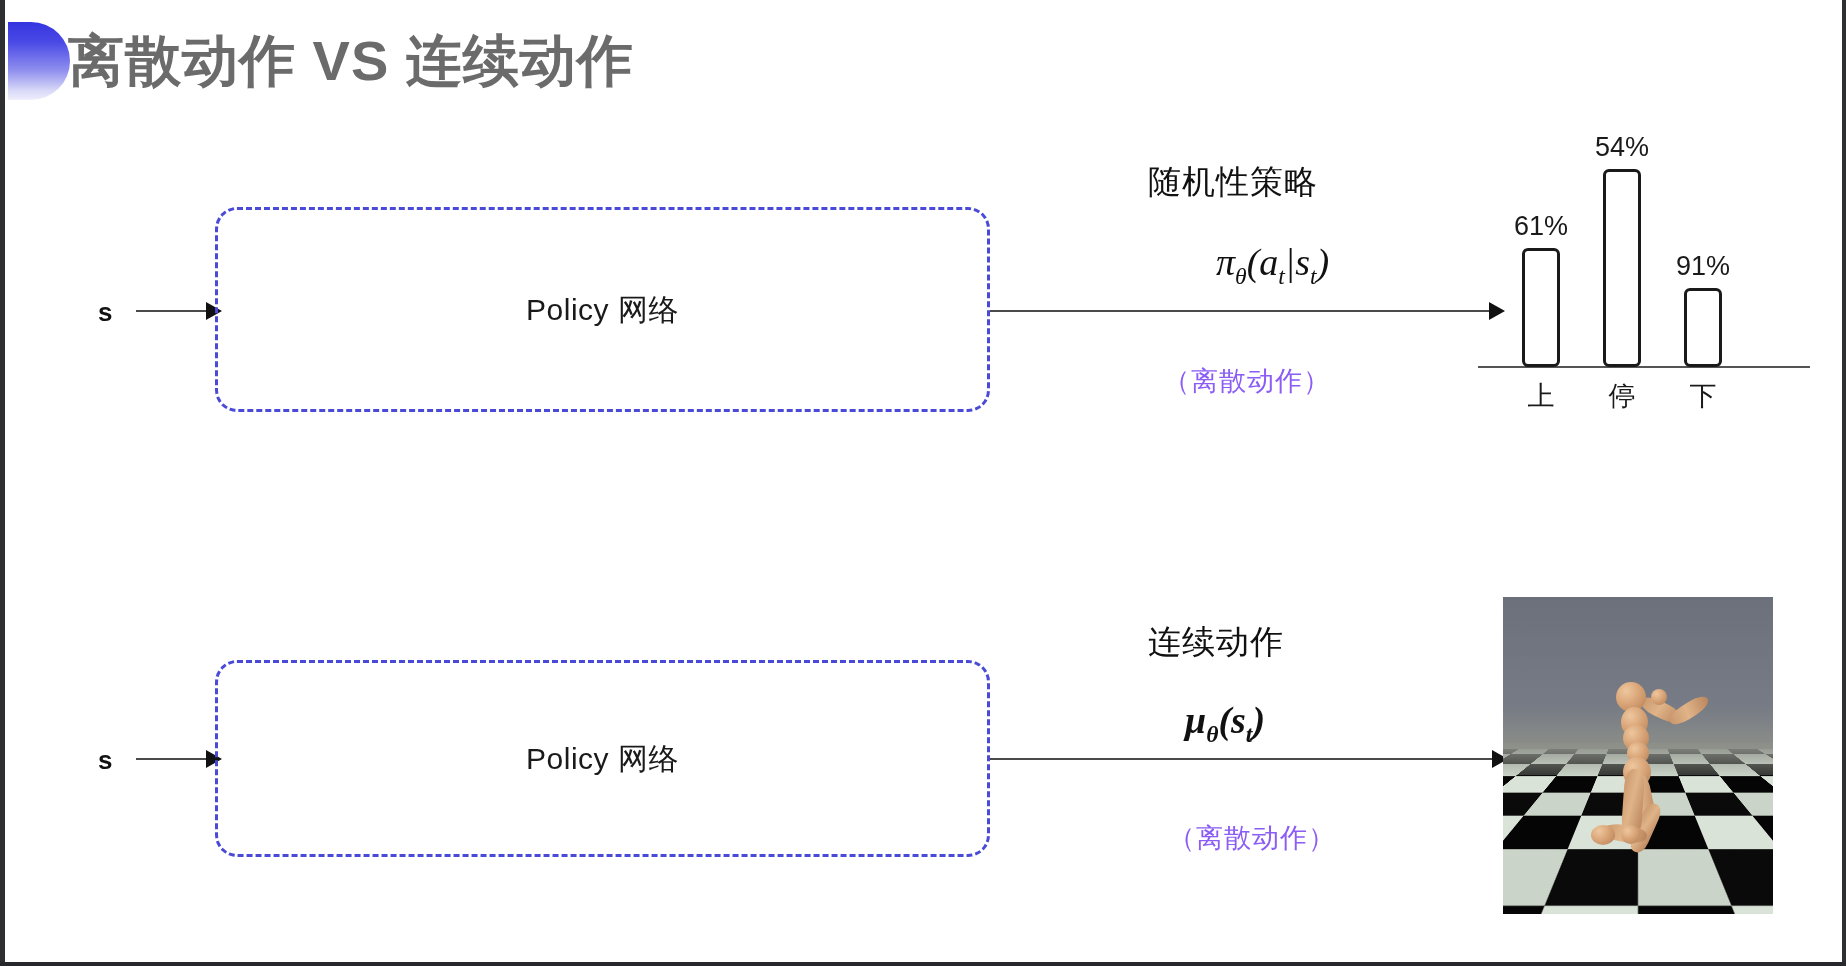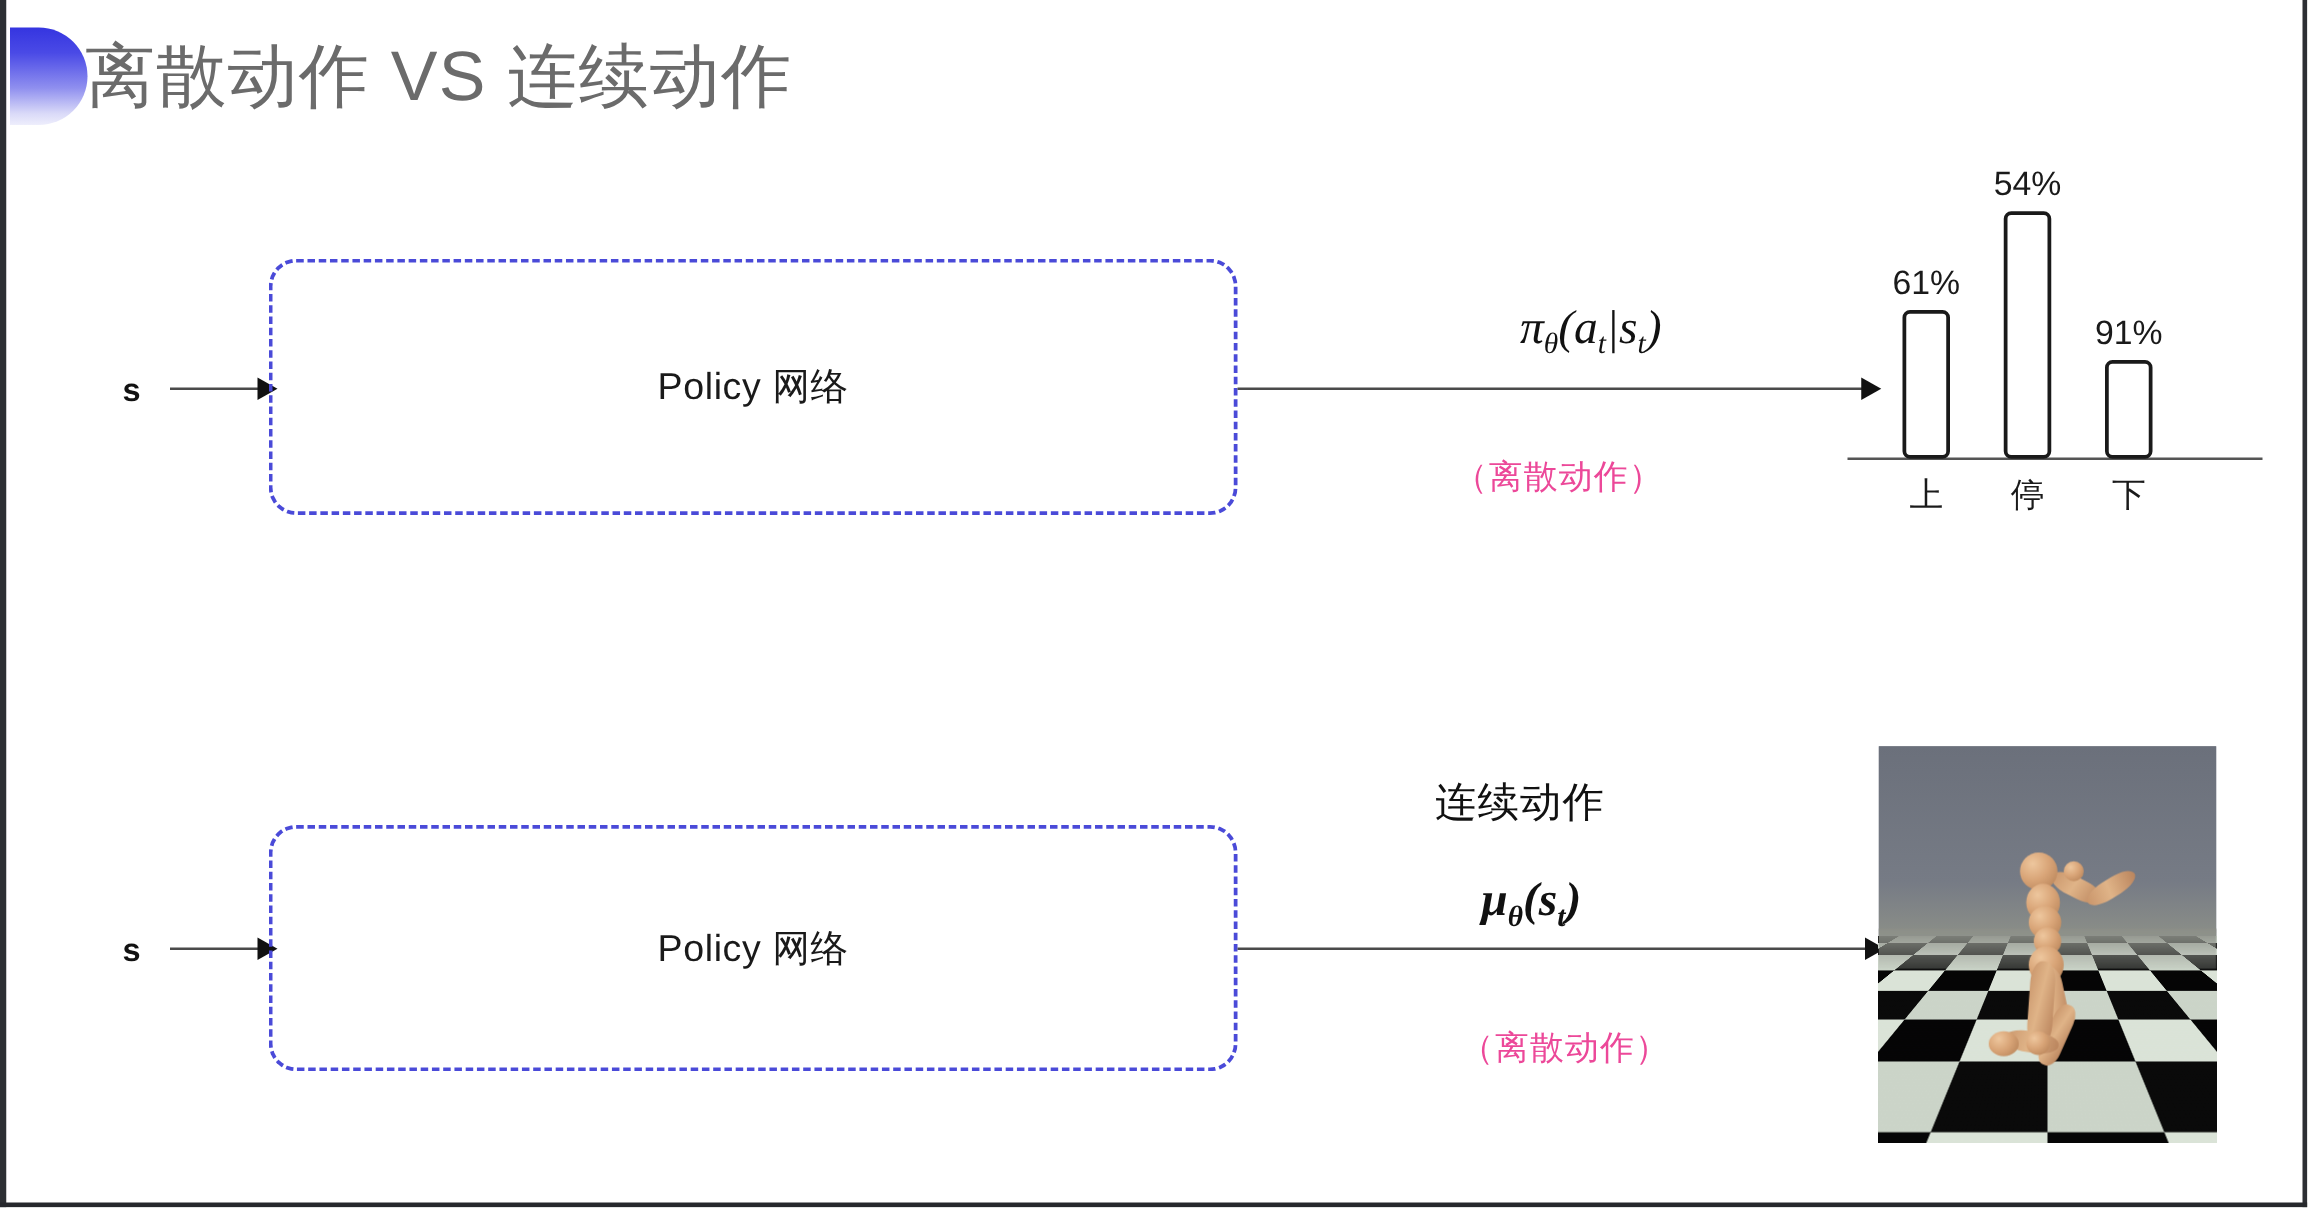--- a/index.html
+++ b/index.html
@@ -45,21 +45,21 @@
     position: absolute;
     left: 8px; top: 22px;
     width: 62px; height: 78px;
     border-radius: 0 62px 62px 0;
     background: linear-gradient(180deg, #3535e0 0%, #4a4ae6 26%, #8f8fef 62%, #d9d9f8 88%, #eeeefc 100%);
   }
   .title-text {
     position: absolute;
     left: 68px; top: 26px;
     font-size: 56px;
-    font-weight: 400;
+    font-weight: 700;
     color: #6b6b6b;
     letter-spacing: 1px;
     white-space: nowrap;
     line-height: 70px;
   }
 
   
   .policy-box {
     position: absolute;
     border: 3px dashed #4a4ad8;
@@ -129,21 +129,21 @@
     white-space: nowrap;
   }
   .policy-formula .sub {
     font-size: 0.62em;
     vertical-align: sub;
     font-style: italic;
   }
   .action-kind {
     position: absolute;
     font-size: 27px;
-    color: #ec4899;
+    color: #8b5cf6;
     letter-spacing: 1px;
     white-space: nowrap;
   }
   #policy-kind-1   { left: 1148px; top: 160px; }
   #policy-formula-1{ left: 1216px; top: 240px; }
   #action-kind-1   { left: 1163px; top: 363px; }
 
   #policy-kind-2   { left: 1148px; top: 620px; }
   #policy-formula-2{ left: 1185px; top: 698px; font-weight: bold; }
   #action-kind-2   { left: 1168px; top: 820px; }
@@ -245,20 +245,21 @@
   <div class="arrow-line" id="in-arrow-1"></div>
   <div class="arrow-head" id="in-arrow-head-1"></div>
 
   <div class="policy-box" id="policy-box-1">
     <div class="policy-box-label">Policy 网络</div>
   </div>
 
   <div class="arrow-line" id="out-arrow-1"></div>
   <div class="arrow-head" id="out-arrow-head-1"></div>
 
+  <div class="policy-kind" id="policy-kind-1">随机性策略</div>
   <div class="policy-formula" id="policy-formula-1"><span>π</span><span class="sub">θ</span><span>(a</span><span class="sub">t</span><span>|s</span><span class="sub">t</span><span>)</span></div>
   <div class="action-kind" id="action-kind-1">（离散动作）</div>
 
   <div id="bar-chart">
     <div class="chart-baseline"></div>
 
     <div class="bar" id="bar-0" style="left: 52px; width: 38px; height: 119px;"></div>
     <div class="bar-value" id="bar-value-0" style="left: 32px; width: 78px; bottom: 178px;">61%</div>
     <div class="bar-cat" id="bar-cat-0" style="left: 32px; width: 78px;">上</div>
 

